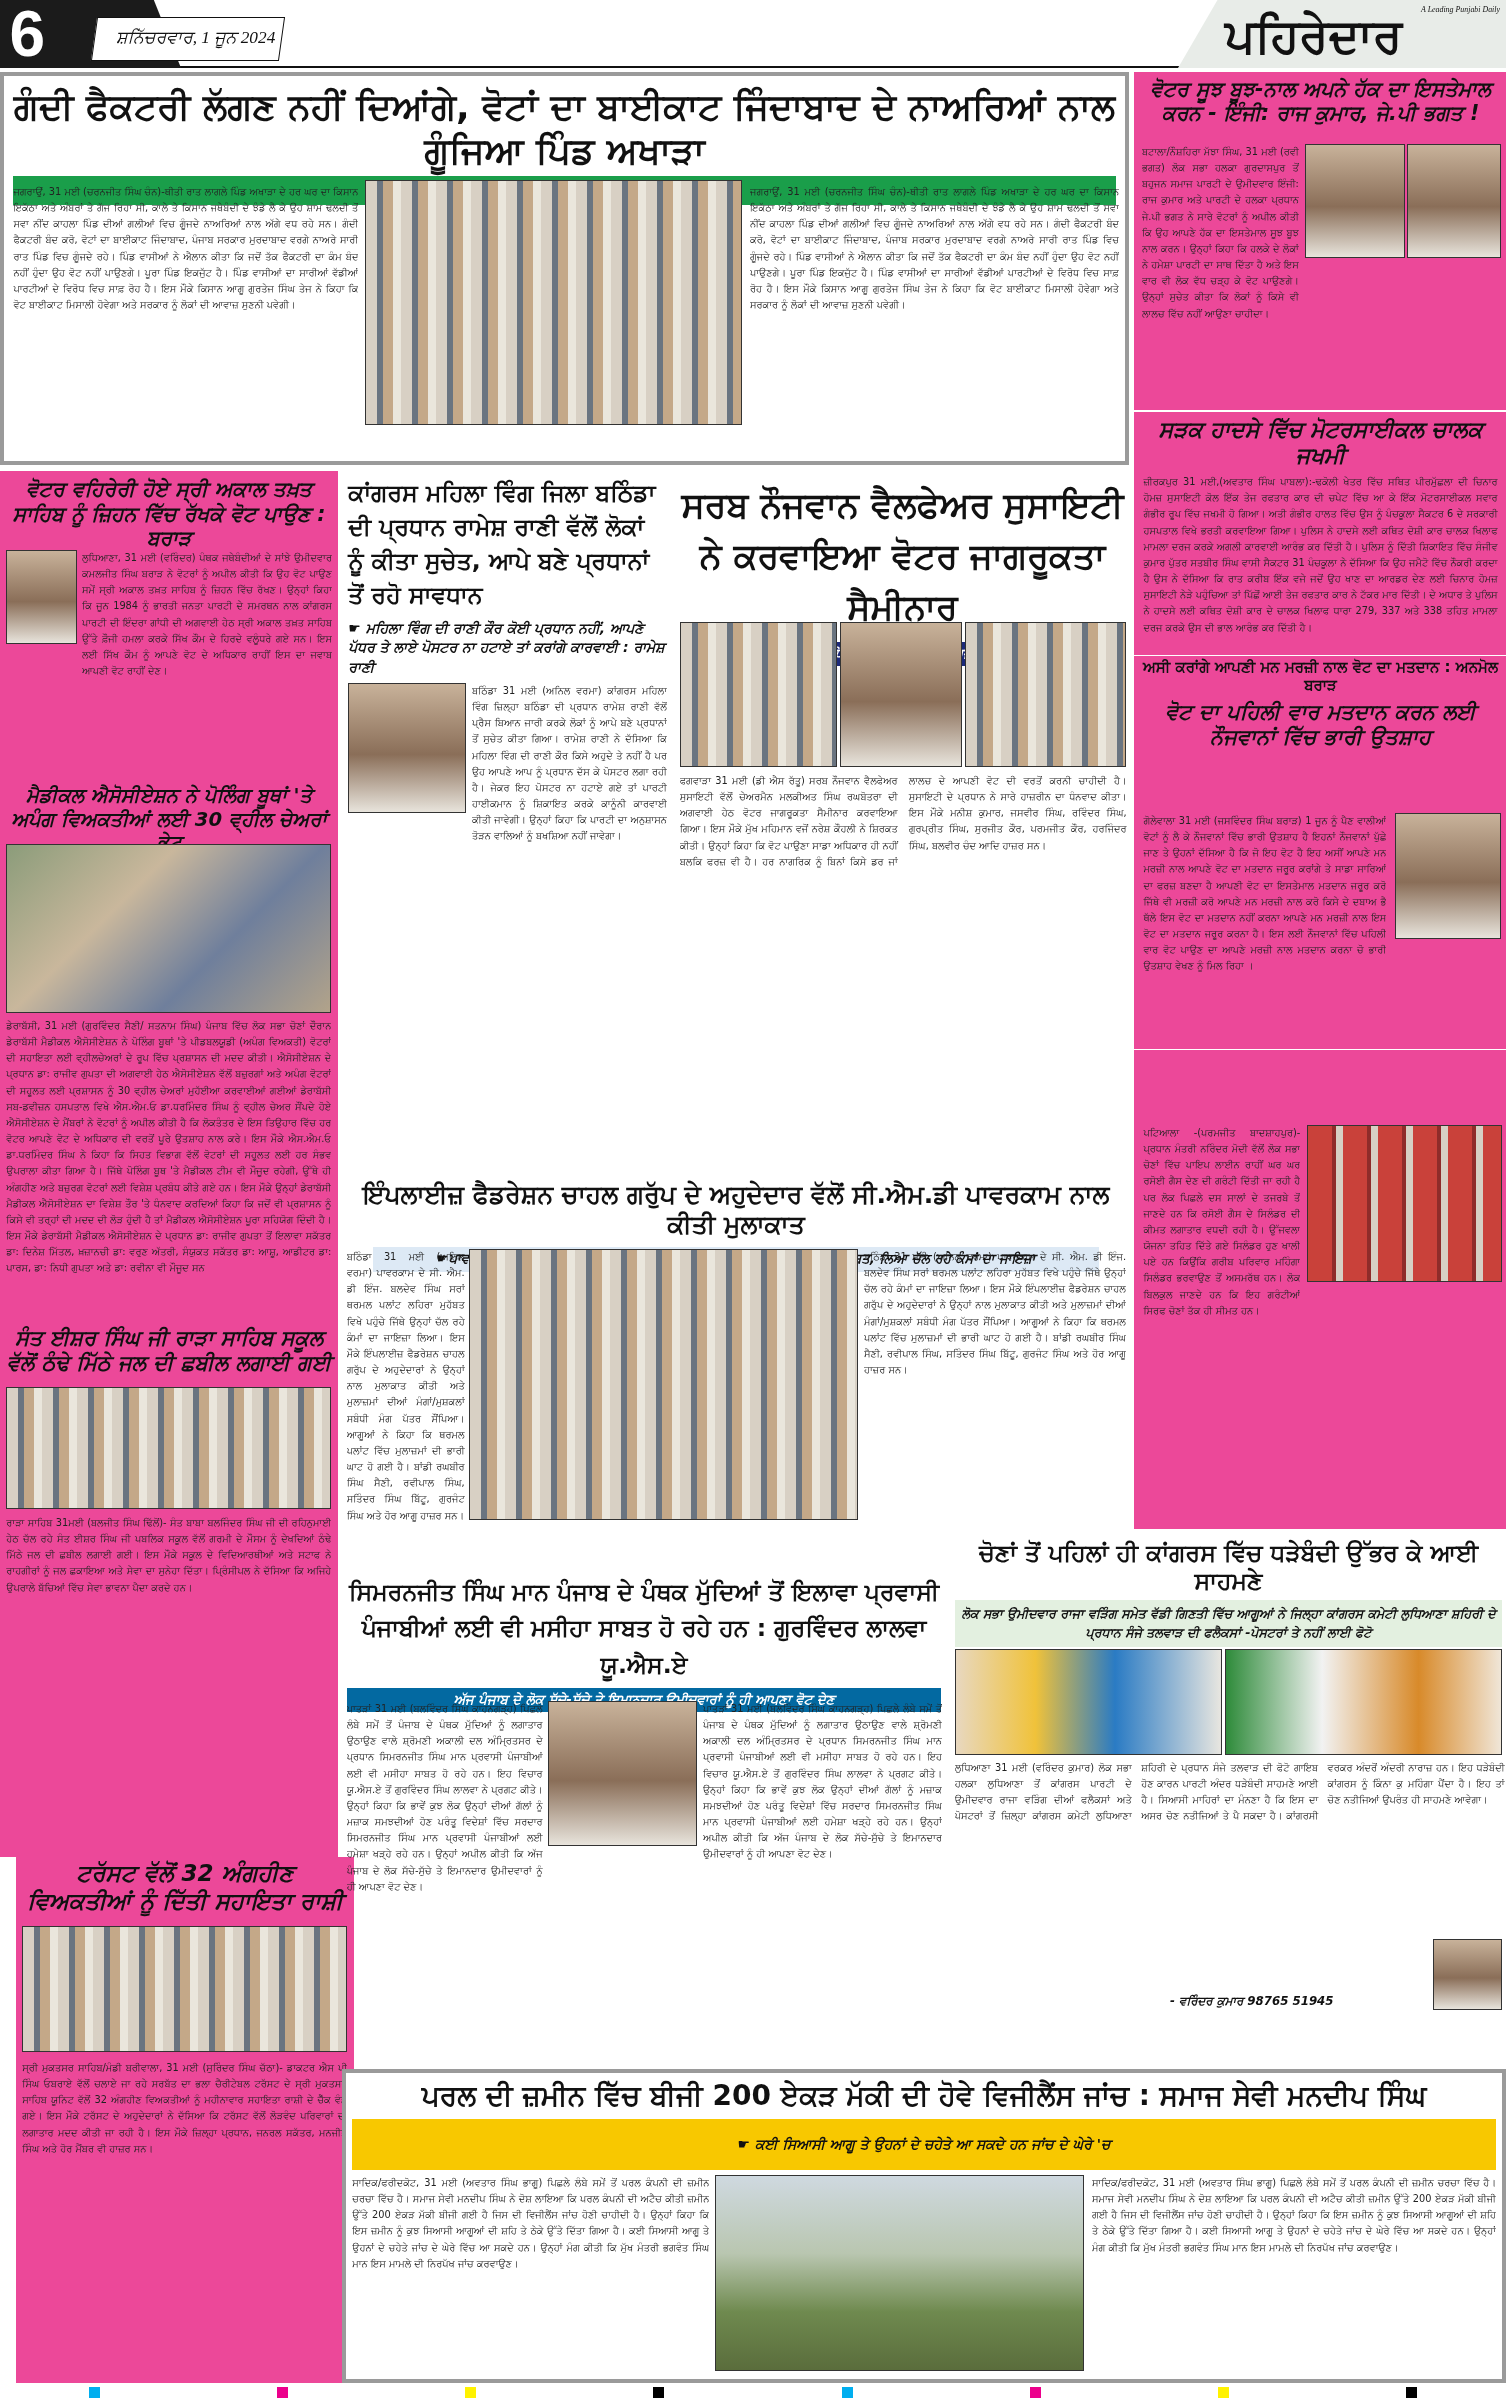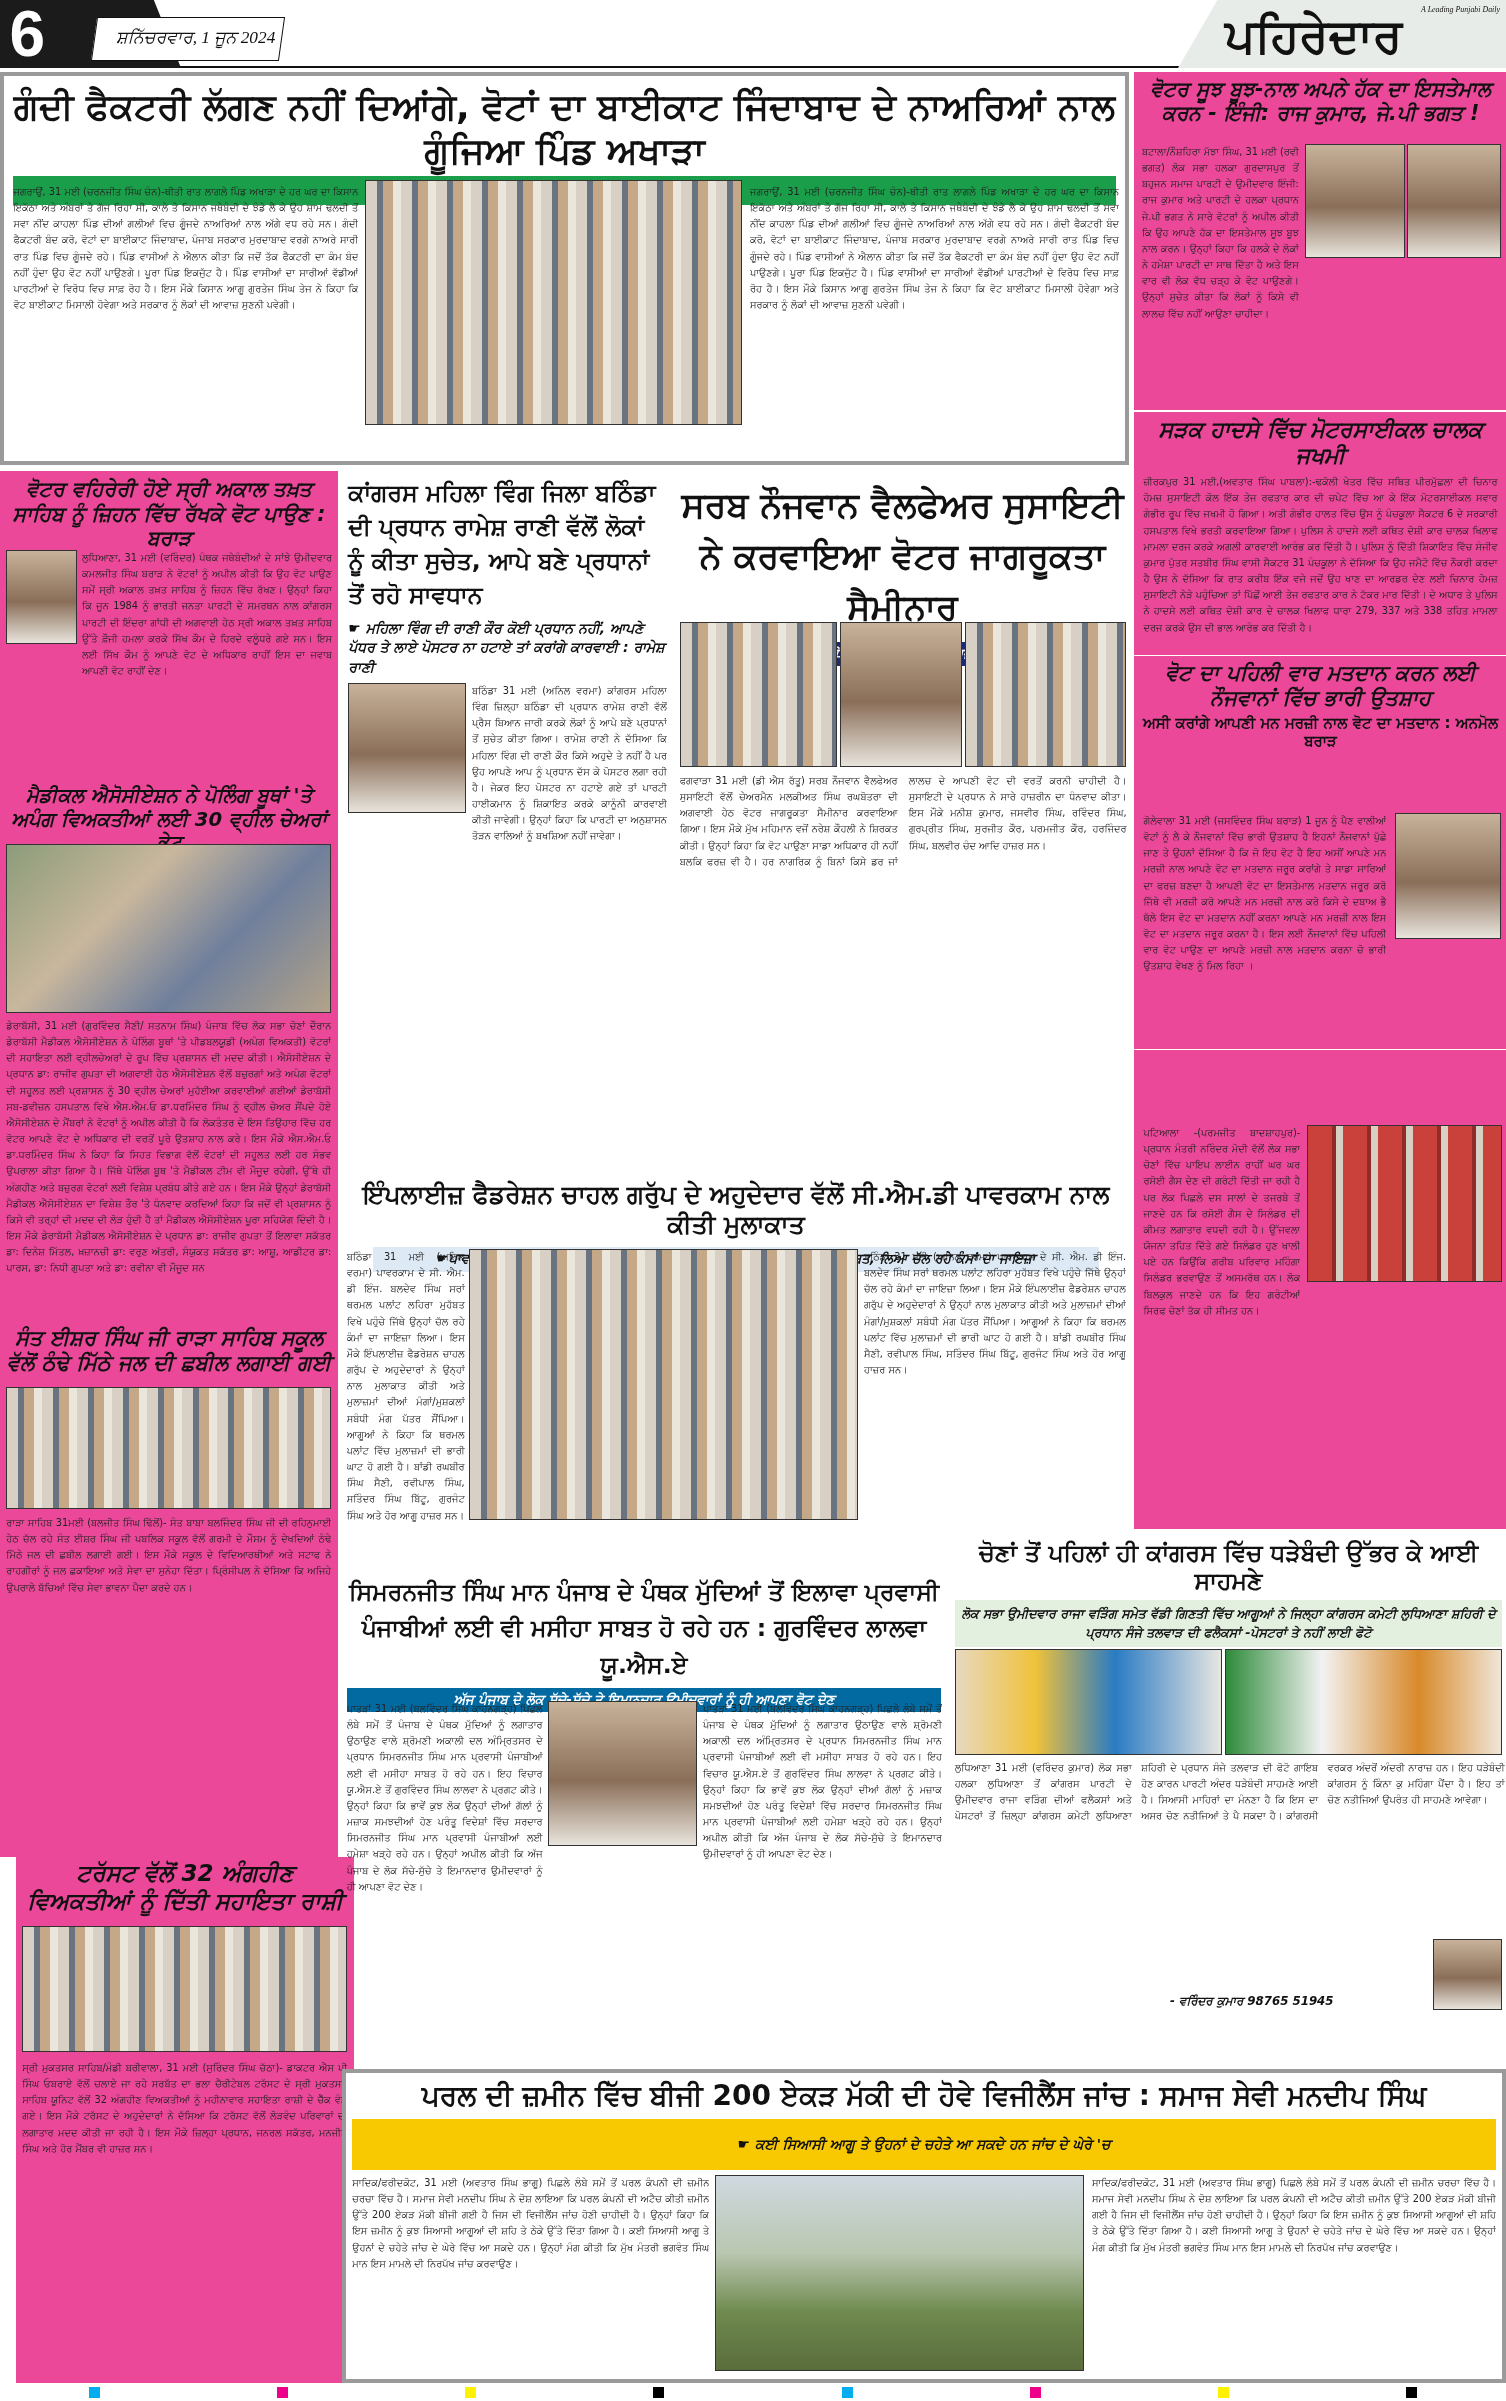--- a/index.html
+++ b/index.html
@@ -59,22 +59,22 @@
   <div class="photo portrait" style="left:171px; top:72px; width:100px; height:114px;"></div>
   <div class="photo portrait" style="left:273px; top:72px; width:94px; height:114px;"></div>
 </div>
 
 <div class="abs pink" style="left:1134px; top:412px; width:373px; height:243px;">
   <div class="headline" style="font-size:22px; font-style:italic; padding:4.7px 6.3px;">ਸੜਕ ਹਾਦਸੇ ਵਿੱਚ ਮੋਟਰਸਾਈਕਲ ਚਾਲਕ ਜਖਮੀ</div>
   <div class="body-text" style="padding:0 9.4px; height:181px;">ਜ਼ੀਰਕਪੁਰ 31 ਮਈ,(ਅਵਤਾਰ ਸਿੰਘ ਪਾਬਲਾ):-ਢਕੋਲੀ ਖੇਤਰ ਵਿੱਚ ਸਥਿਤ ਪੀਰਮੁੱਛਲਾ ਦੀ ਚਿਨਾਰ ਹੋਮਜ਼ ਸੁਸਾਇਟੀ ਕੋਲ ਇੱਕ ਤੇਜ ਰਫਤਾਰ ਕਾਰ ਦੀ ਚਪੇਟ ਵਿੱਚ ਆ ਕੇ ਇੱਕ ਮੋਟਰਸਾਈਕਲ ਸਵਾਰ ਗੰਭੀਰ ਰੂਪ ਵਿੱਚ ਜਖਮੀ ਹੋ ਗਿਆ। ਅਤੀ ਗੰਭੀਰ ਹਾਲਤ ਵਿੱਚ ਉਸ ਨੂੰ ਪੰਚਕੂਲਾ ਸੈਕਟਰ 6 ਦੇ ਸਰਕਾਰੀ ਹਸਪਤਾਲ ਵਿਖੇ ਭਰਤੀ ਕਰਵਾਇਆ ਗਿਆ। ਪੁਲਿਸ ਨੇ ਹਾਦਸੇ ਲਈ ਕਥਿਤ ਦੋਸ਼ੀ ਕਾਰ ਚਾਲਕ ਖਿਲਾਫ ਮਾਮਲਾ ਦਰਜ ਕਰਕੇ ਅਗਲੀ ਕਾਰਵਾਈ ਆਰੰਭ ਕਰ ਦਿੱਤੀ ਹੈ। ਪੁਲਿਸ ਨੂੰ ਦਿੱਤੀ ਸ਼ਿਕਾਇਤ ਵਿੱਚ ਸੰਜੀਵ ਕੁਮਾਰ ਪੁੱਤਰ ਸਤਬੀਰ ਸਿੰਘ ਵਾਸੀ ਸੈਕਟਰ 31 ਪੰਚਕੂਲਾ ਨੇ ਦੱਸਿਆ ਕਿ ਉਹ ਜਮੈਟੋ ਵਿੱਚ ਨੌਕਰੀ ਕਰਦਾ ਹੈ ਉਸ ਨੇ ਦੱਸਿਆ ਕਿ ਰਾਤ ਕਰੀਬ ਇੱਕ ਵਜੇ ਜਦੋਂ ਉਹ ਖਾਣ ਦਾ ਆਰਡਰ ਦੇਣ ਲਈ ਚਿਨਾਰ ਹੋਮਜ਼ ਸੁਸਾਇਟੀ ਨੇੜੇ ਪਹੁੰਚਿਆ ਤਾਂ ਪਿੱਛੋਂ ਆਈ ਤੇਜ ਰਫਤਾਰ ਕਾਰ ਨੇ ਟੱਕਰ ਮਾਰ ਦਿੱਤੀ। ਦੇ ਅਧਾਰ ਤੇ ਪੁਲਿਸ ਨੇ ਹਾਦਸੇ ਲਈ ਕਥਿਤ ਦੋਸ਼ੀ ਕਾਰ ਦੇ ਚਾਲਕ ਖਿਲਾਫ ਧਾਰਾ 279, 337 ਅਤੇ 338 ਤਹਿਤ ਮਾਮਲਾ ਦਰਜ ਕਰਕੇ ਉਸ ਦੀ ਭਾਲ ਆਰੰਭ ਕਰ ਦਿੱਤੀ ਹੈ।</div>
 </div>
 
 <div class="abs pink" style="left:1134px; top:656px; width:373px; height:393px;">
+  <div class="headline" style="font-size:15px; padding:1.6px 6.3px;">ਅਸੀ ਕਰਾਂਗੇ ਆਪਣੀ ਮਨ ਮਰਜ਼ੀ ਨਾਲ ਵੋਟ ਦਾ ਮਤਦਾਨ : ਅਨਮੋਲ ਬਰਾੜ</div>
   <div class="headline" style="font-size:21px; font-style:italic; padding:4.7px 6.3px 1.6px;">ਵੋਟ ਦਾ ਪਹਿਲੀ ਵਾਰ ਮਤਦਾਨ ਕਰਨ ਲਈ ਨੌਜਵਾਨਾਂ ਵਿੱਚ ਭਾਰੀ ਉਤਸ਼ਾਹ</div>
-  <div class="headline" style="font-size:15px; padding:1.6px 6.3px;">ਅਸੀ ਕਰਾਂਗੇ ਆਪਣੀ ਮਨ ਮਰਜ਼ੀ ਨਾਲ ਵੋਟ ਦਾ ਮਤਦਾਨ : ਅਨਮੋਲ ਬਰਾੜ</div>
   <div class="body-text" style="position:absolute; left:9.4px; top:157px; width:243px; height:228px;">ਗੋਲੇਵਾਲਾ 31 ਮਈ (ਜਸਵਿੰਦਰ ਸਿੰਘ ਬਰਾੜ) 1 ਜੂਨ ਨੂੰ ਪੈਣ ਵਾਲੀਆਂ ਵੋਟਾਂ ਨੂੰ ਲੈ ਕੇ ਨੌਜਵਾਨਾਂ ਵਿੱਚ ਭਾਰੀ ਉਤਸ਼ਾਹ ਹੈ ਇਹਨਾਂ ਨੌਜਵਾਨਾਂ ਪੁੱਛੇ ਜਾਣ ਤੇ ਉਹਨਾਂ ਦੱਸਿਆ ਹੈ ਕਿ ਜੋ ਇਹ ਵੋਟ ਹੈ ਇਹ ਅਸੀਂ ਆਪਣੇ ਮਨ ਮਰਜ਼ੀ ਨਾਲ ਆਪਣੇ ਵੋਟ ਦਾ ਮਤਦਾਨ ਜਰੂਰ ਕਰਾਂਗੇ ਤੇ ਸਾਡਾ ਸਾਰਿਆਂ ਦਾ ਫਰਜ਼ ਬਣਦਾ ਹੈ ਆਪਣੀ ਵੋਟ ਦਾ ਇਸਤੇਮਾਲ ਮਤਦਾਨ ਜਰੂਰ ਕਰੋ ਜਿੱਥੇ ਵੀ ਮਰਜ਼ੀ ਕਰੋ ਆਪਣੇ ਮਨ ਮਰਜ਼ੀ ਨਾਲ ਕਰੋ ਕਿਸੇ ਦੇ ਦਬਾਅ ਭੈ ਥੱਲੇ ਇਸ ਵੋਟ ਦਾ ਮਤਦਾਨ ਨਹੀਂ ਕਰਨਾ ਆਪਣੇ ਮਨ ਮਰਜ਼ੀ ਨਾਲ ਇਸ ਵੋਟ ਦਾ ਮਤਦਾਨ ਜਰੂਰ ਕਰਨਾ ਹੈ। ਇਸ ਲਈ ਨੌਜਵਾਨਾਂ ਵਿੱਚ ਪਹਿਲੀ ਵਾਰ ਵੋਟ ਪਾਉਣ ਦਾ ਆਪਣੇ ਮਰਜ਼ੀ ਨਾਲ ਮਤਦਾਨ ਕਰਨਾ ਚੋ ਭਾਰੀ ਉਤਸ਼ਾਹ ਵੇਖਣ ਨੂੰ ਮਿਲ ਰਿਹਾ ।</div>
   <div class="photo portrait" style="left:261px; top:157px; width:106px; height:126px;"></div>
 </div>
 
 <div class="abs pink" style="left:1134px; top:1050px; width:373px; height:479px;">
   <div class="body-text" style="position:absolute; left:9.4px; top:75px; width:157px; height:396px;">ਪਟਿਆਲਾ -(ਪਰਮਜੀਤ ਬਾਦਸ਼ਾਹਪੁਰ)- ਪ੍ਰਧਾਨ ਮੰਤਰੀ ਨਰਿੰਦਰ ਮੋਦੀ ਵੱਲੋਂ ਲੋਕ ਸਭਾ ਚੋਣਾਂ ਵਿੱਚ ਪਾਇਪ ਲਾਈਨ ਰਾਹੀਂ ਘਰ ਘਰ ਰਸੋਈ ਗੈਸ ਦੇਣ ਦੀ ਗਰੰਟੀ ਦਿੱਤੀ ਜਾ ਰਹੀ ਹੈ ਪਰ ਲੋਕ ਪਿਛਲੇ ਦਸ ਸਾਲਾਂ ਦੇ ਤਜਰਬੇ ਤੋਂ ਜਾਣਦੇ ਹਨ ਕਿ ਰਸੋਈ ਗੈਸ ਦੇ ਸਿਲੰਡਰ ਦੀ ਕੀਮਤ ਲਗਾਤਾਰ ਵਧਦੀ ਰਹੀ ਹੈ। ਉੱਜਵਲਾ ਯੋਜਨਾ ਤਹਿਤ ਦਿੱਤੇ ਗਏ ਸਿਲੰਡਰ ਹੁਣ ਖਾਲੀ ਪਏ ਹਨ ਕਿਉਂਕਿ ਗਰੀਬ ਪਰਿਵਾਰ ਮਹਿੰਗਾ ਸਿਲੰਡਰ ਭਰਵਾਉਣ ਤੋਂ ਅਸਮਰੱਥ ਹਨ। ਲੋਕ ਬਿਲਕੁਲ ਜਾਣਦੇ ਹਨ ਕਿ ਇਹ ਗਰੰਟੀਆਂ ਸਿਰਫ ਚੋਣਾਂ ਤੱਕ ਹੀ ਸੀਮਤ ਹਨ।</div>
   <div class="photo gas" style="left:173px; top:75px; width:195px; height:157px;"></div>
 </div>
 
 <div class="abs pink" style="left:0; top:471px; width:338px; height:310px;">

